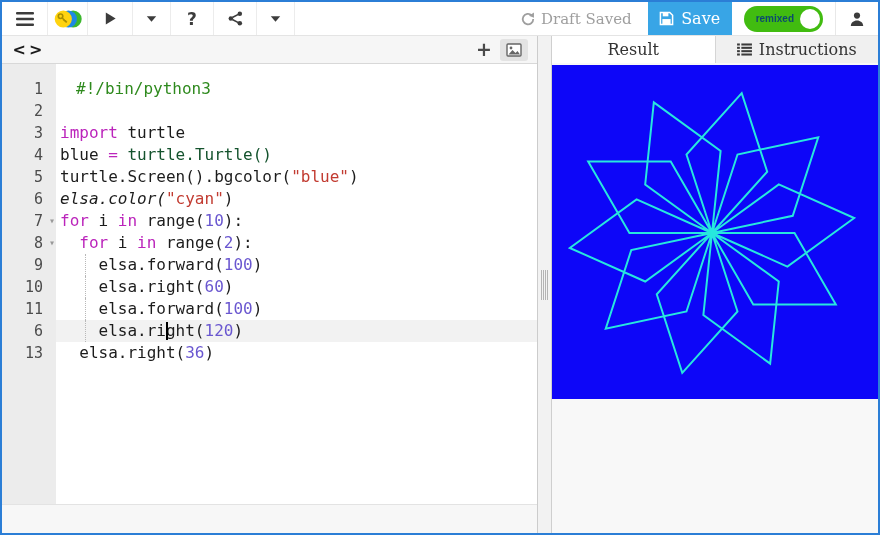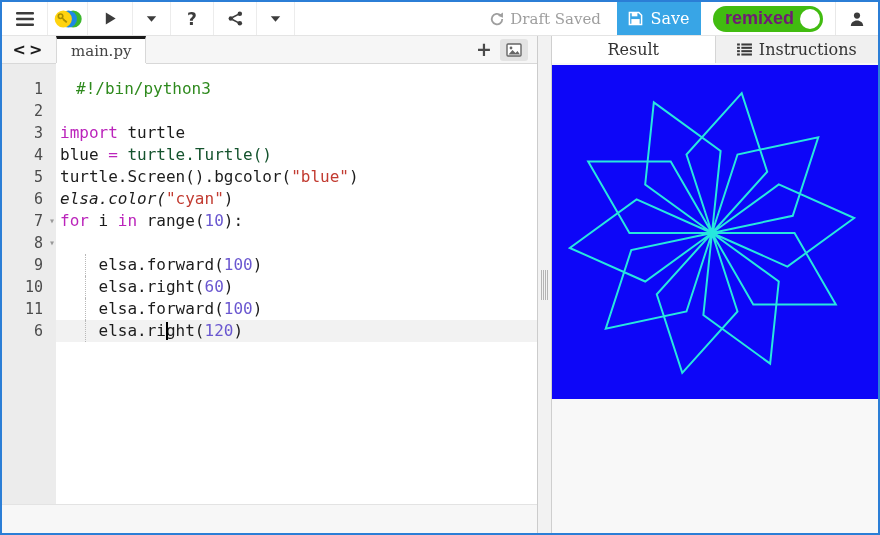--- a/index.html
+++ b/index.html
@@ -10,21 +10,21 @@
   .toolbar{position:absolute;left:0;top:0;right:0;height:34px;background:#fff;border-bottom:1px solid #e4e4e4;
            display:flex;align-items:stretch;}
   .tbtn{display:flex;align-items:center;justify-content:center;border-right:1px solid #ececec;cursor:pointer;background:#fff;}
   .w46{width:46px}.w40{width:40px}.w45{width:45px}.w38{width:38px}.w43{width:43px}
   .tb-spacer{flex:1}
   .draft{display:flex;align-items:center;gap:6px;color:#9e9e9e;font-size:15px;margin-right:16px;}
   .savebtn{width:84px;background:#38a5e6;color:#fff;display:flex;align-items:center;justify-content:center;gap:7px;
            font-size:16px;cursor:pointer;}
   .remix{margin:0 12px;height:26px;border-radius:13px;background:#41bc10;display:flex;align-items:center;
          padding:0 3px 0 12px;gap:6px;align-self:center;cursor:pointer;}
-  .remix-label{color:#701a75;font-family:"Liberation Sans",sans-serif;font-weight:bold;font-size:18px;}
+  .remix-label{color:#0c4a6e;font-family:"Liberation Sans",sans-serif;font-weight:bold;font-size:10px;}
   .knob{width:20px;height:20px;border-radius:50%;background:#fff;}
   .tb-sep{width:1px;background:#e8e8e8;}
   .userbtn{width:42px;display:flex;align-items:center;justify-content:center;cursor:pointer;}
   .qmark{font-size:17px;font-weight:bold;color:#3c3c3c;font-family:"DejaVu Sans",sans-serif;}
   
   .left{position:absolute;top:34px;left:0;width:535px;bottom:0;background:#fff;}
   .tabbar{position:absolute;top:0;left:0;right:0;height:28px;background:#f6f6f6;border-bottom:1px solid #d8d8d8;
           display:flex;align-items:stretch;}
   .codetoggle{width:54px;display:flex;align-items:center;justify-content:center;cursor:pointer;
               font-family:"DejaVu Sans",sans-serif;font-weight:bold;font-size:16px;color:#1a1a1a;letter-spacing:3px;}
@@ -141,23 +141,20 @@
         <path class="ico" d="M1.8 15 c0-3.4 2.8-5.6 6.2-5.6 s6.2 2.2 6.2 5.6 z"></path>
       </svg>
     </div>
   </div>
 
   <div class="left">
     <div class="tabbar">
       <div class="codetoggle">
         <span>&lt;&gt;</span>
       </div>
-      <div class="filetab">
-        <span>main.py</span>
-      </div>
       <div class="tabactions">
         <span class="plusbtn">+</span>
         <span class="imgbtn">
           <svg width="16" height="14" viewBox="0 0 16 14">
             <rect x="1" y="1" width="14" height="12" rx="1" fill="#fff" stroke="#666" stroke-width="1.4"></rect>
             <circle cx="5" cy="5" r="1.4" fill="#666"></circle>
             <path d="M2.5 11.5 L6.5 7 L9.5 10 L11.5 8 L14 11.5 z" fill="#666"></path>
           </svg>
         </span>
       </div>
@@ -188,36 +185,41 @@
           <div class="cline">
             <div class="gut">6</div>
             <div class="codecell"><span style="color: rgb(28, 28, 28); font-style: italic;">elsa.color(</span><span style="color: rgb(194, 59, 49);">"cyan"</span><span style="color: rgb(28, 28, 28);">)</span></div>
           </div>
           <div class="cline">
             <div class="gut">7<span class="fold">▾</span></div>
             <div class="codecell"><span style="color: rgb(187, 36, 187);">for</span><span style="color: rgb(28, 28, 28);"> i </span><span style="color: rgb(187, 36, 187);">in</span><span style="color: rgb(28, 28, 28);"> range(</span><span style="color: rgb(106, 87, 208);">10</span><span style="color: rgb(28, 28, 28);">):</span></div>
           </div>
           <div class="cline">
             <div class="gut">8<span class="fold">▾</span></div>
+            <div class="codecell"><span style="color: rgb(28, 28, 28);">  </span><span style="color: rgb(187, 36, 187);">for</span><span style="color: rgb(28, 28, 28);"> i </span><span style="color: rgb(187, 36, 187);">in</span><span style="color: rgb(28, 28, 28);"> range(</span><span style="color: rgb(106, 87, 208);">2</span><span style="color: rgb(28, 28, 28);">):</span></div>
           </div>
           <div class="cline">
             <div class="gut">9</div>
             <div class="codecell"><span class="guide"></span><span style="color: rgb(28, 28, 28);">    elsa.forward(</span><span style="color: rgb(106, 87, 208);">100</span><span style="color: rgb(28, 28, 28);">)</span></div>
           </div>
           <div class="cline">
             <div class="gut">10</div>
             <div class="codecell"><span class="guide"></span><span style="color: rgb(28, 28, 28);">    elsa.right(</span><span style="color: rgb(106, 87, 208);">60</span><span style="color: rgb(28, 28, 28);">)</span></div>
           </div>
           <div class="cline">
             <div class="gut">11</div>
             <div class="codecell"><span class="guide"></span><span style="color: rgb(28, 28, 28);">    elsa.forward(</span><span style="color: rgb(106, 87, 208);">100</span><span style="color: rgb(28, 28, 28);">)</span></div>
           </div>
           <div class="cline active">
             <div class="gut">6</div>
             <div class="codecell"><span class="guide"></span><span style="color: rgb(28, 28, 28);">    elsa.ri</span><span class="tcaret"></span><span style="color: rgb(28, 28, 28);">ght(</span><span style="color: rgb(106, 87, 208);">120</span><span style="color: rgb(28, 28, 28);">)</span></div>
+          </div>
+          <div class="cline">
+            <div class="gut">13</div>
+            <div class="codecell"><span style="color: rgb(28, 28, 28);">  elsa.right(</span><span style="color: rgb(106, 87, 208);">36</span><span style="color: rgb(28, 28, 28);">)</span></div>
           </div>
         </div>
     </div>
     <div class="footer"></div>
   </div>
 
   <div class="sash">
     <div class="ridges">
       <span class="ridge"></span>
         <span class="ridge"></span>

